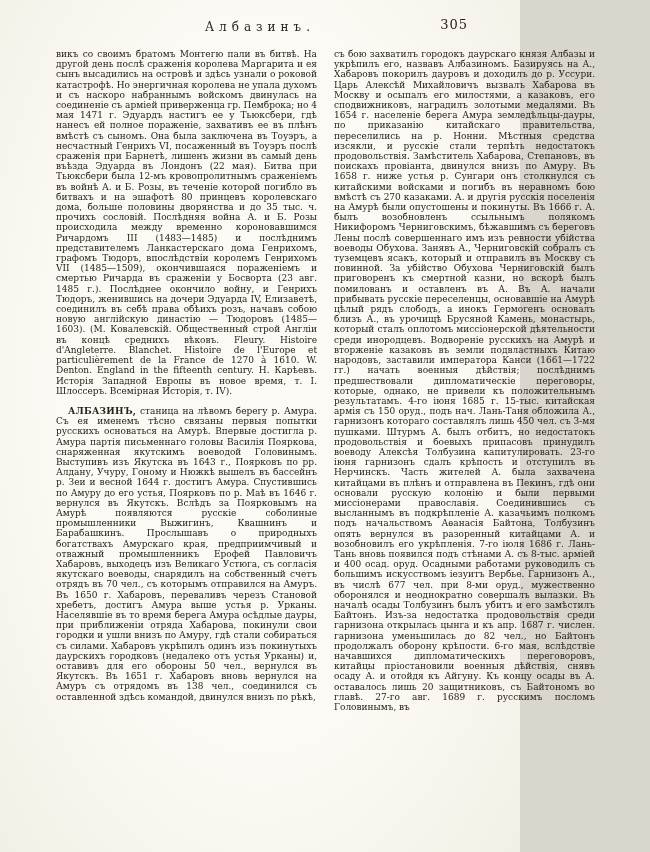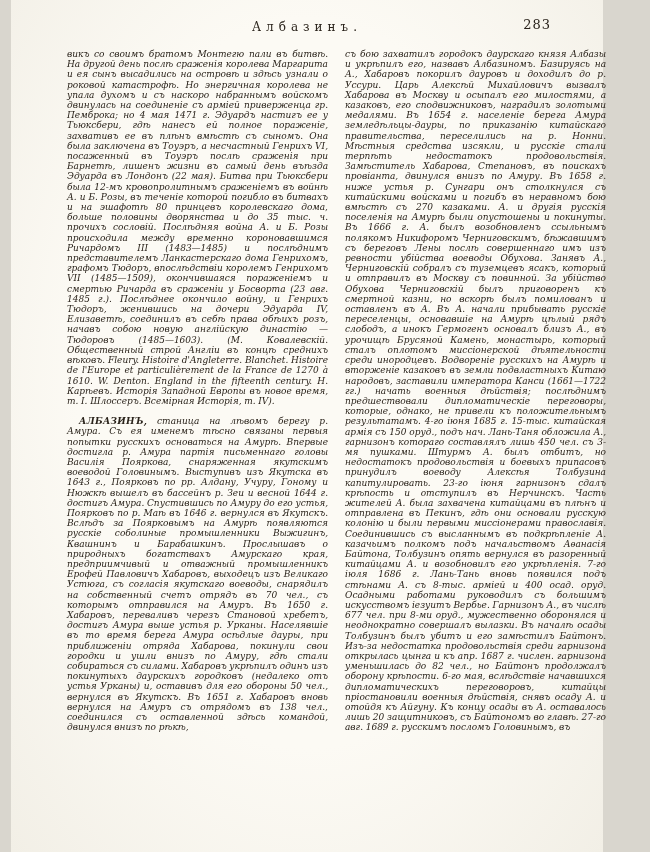--- a/index.html
+++ b/index.html
@@ -3,22 +3,22 @@
 <meta charset="utf-8">
 <style>
   html, body { margin: 0; padding: 0; }
   body {
     width: 650px; height: 852px;
     background: #d9d6ce;
     font-family: "DejaVu Serif", "Liberation Serif", serif;
     overflow: hidden;
   }
   .page {
-    position: absolute; left: 11px; top: 0;
-    width: 592px; height: 852px;
+    position: absolute; left: 0; top: 0;
+    width: 520px; height: 852px;
     background: radial-gradient(ellipse at 50% 45%, #fcfaf4 55%, #f2efe6 100%);
     color: #28211a;
   }
   .header {
     position: absolute; top: 20px; left: 44px; right: 44px; height: 18px;
   }
   .running-title {
     position: absolute; left: 0; right: 0;
     text-align: center;
     font-size: 12px;
@@ -28,21 +28,20 @@
   .page-number {
     position: absolute; right: 8px; top: -3px;
     font-size: 13px;
     letter-spacing: 1px;
   }
   .columns {
     position: absolute; top: 49px; left: 56px;
     width: 540px;
     display: flex;
     gap: 17px;
-    font-style: italic;
   }
   .col { width: 261px; }
   .col p {
     margin: 0;
     font-size: 9px;
     line-height: 10.2px;
     text-align: justify;
     word-spacing: -0.2px;
     color: #29221a;
   }
@@ -50,21 +49,21 @@
   p.entry { text-indent: 12px; margin-top: 10px; }
   .lead { font-weight: bold; letter-spacing: 0.3px; }
 </style>
 </head>
 <body>
 
 <div class="page">
 
   <div class="header">
     <span class="running-title">Албазинъ.</span>
-    <span class="page-number">283</span>
+    <span class="page-number">305</span>
   </div>
 
   <div class="columns">
 
     <div class="col">
       <p class="cont">викъ со своимъ братомъ Монтегю пали въ битвѣ. На другой день послѣ сраженія королева Маргарита и ея сынъ высадились на островѣ и здѣсь узнали о роковой катастрофѣ. Но энергичная королева не упала духомъ и съ наскоро набраннымъ войскомъ двинулась на соединеніе съ арміей приверженца гр. Пемброка; но 4 мая 1471 г. Эдуардъ настигъ ее у Тьюксбери, гдѣ нанесъ ей полное пораженіе, захвативъ ее въ плѣнъ вмѣстѣ съ сыномъ. Она была заключена въ Тоуэръ, а несчастный Генрихъ VI, посаженный въ Тоуэръ послѣ сраженія при Барнетѣ, лишенъ жизни въ самый день въѣзда Эдуарда въ Лондонъ (22 мая). Битва при Тьюксбери была 12-мъ кровопролитнымъ сраженіемъ въ войнѣ А. и Б. Розы, въ теченіе которой погибло въ битвахъ и на эшафотѣ 80 принцевъ королевскаго дома, больше половины дворянства и до 35 тыс. ч. прочихъ сословій. Послѣдняя война А. и Б. Розы происходила между временно короновавшимся Ричардомъ III (1483—1485) и послѣднимъ представителемъ Ланкастерскаго дома Генрихомъ, графомъ Тюдоръ, впослѣдствіи королемъ Генрихомъ VII (1485—1509), окончившаяся пораженіемъ и смертью Ричарда въ сраженіи у Босворта (23 авг. 1485 г.). Послѣднее окончило войну, и Генрихъ Тюдоръ, женившись на дочери Эдуарда IV, Елизаветѣ, соединилъ въ себѣ права обѣихъ розъ, начавъ собою новую англійскую династію — Тюдоровъ (1485—1603). (М. Ковалевскій. Общественный строй Англіи въ концѣ среднихъ вѣковъ. Fleury. Histoire d'Angleterre. Blanchet. Histoire de l'Europe et particulièrement de la France de 1270 à 1610. W. Denton. England in the fifteenth century. Н. Карѣевъ. Исторія Западной Европы въ новое время, т. I. Шлоссеръ. Всемірная Исторія, т. IV).</p>
       <p class="entry"><b class="lead">АЛБАЗИНЪ,</b><span> станица на лѣвомъ берегу р. Амура. Съ ея именемъ тѣсно связаны первыя попытки русскихъ основаться на Амурѣ. Впервые достигла р. Амура партія письменнаго головы Василія Пояркова, снаряженная якутскимъ воеводой Головинымъ. Выступивъ изъ Якутска въ 1643 г., Поярковъ по рр. Алдану, Учуру, Гоному и Нюжкѣ вышелъ въ бассейнъ р. Зеи и весной 1644 г. достигъ Амура. Спустившись по Амуру до его устья, Поярковъ по р. Маѣ въ 1646 г. вернулся въ Якутскъ. Вслѣдъ за Поярковымъ на Амурѣ появляются русскіе соболиные промышленники Выжигинъ, Квашнинъ и Барабашкинъ. Прослышавъ о природныхъ богатствахъ Амурскаго края, предприимчивый и отважный промышленникъ Ерофей Павловичъ Хабаровъ, выходецъ изъ Великаго Устюга, съ согласія якутскаго воеводы, снарядилъ на собственный счетъ отрядъ въ 70 чел., съ которымъ отправился на Амуръ. Въ 1650 г. Хабаровъ, переваливъ черезъ Становой хребетъ, достигъ Амура выше устья р. Урканы. Населявшіе въ то время берега Амура осѣдлые дауры, при приближеніи отряда Хабарова, покинули свои городки и ушли внизъ по Амуру, гдѣ стали собираться съ силами. Хабаровъ укрѣпилъ одинъ изъ покинутыхъ даурскихъ городковъ (недалеко отъ устья Урканы) и, оставивъ для его обороны 50 чел., вернулся въ Якутскъ. Въ 1651 г. Хабаровъ вновь вернулся на Амуръ съ отрядомъ въ 138 чел., соединился съ оставленной здѣсь командой, двинулся внизъ по рѣкѣ,</span></p>
     </div>
 
     <div class="col">

